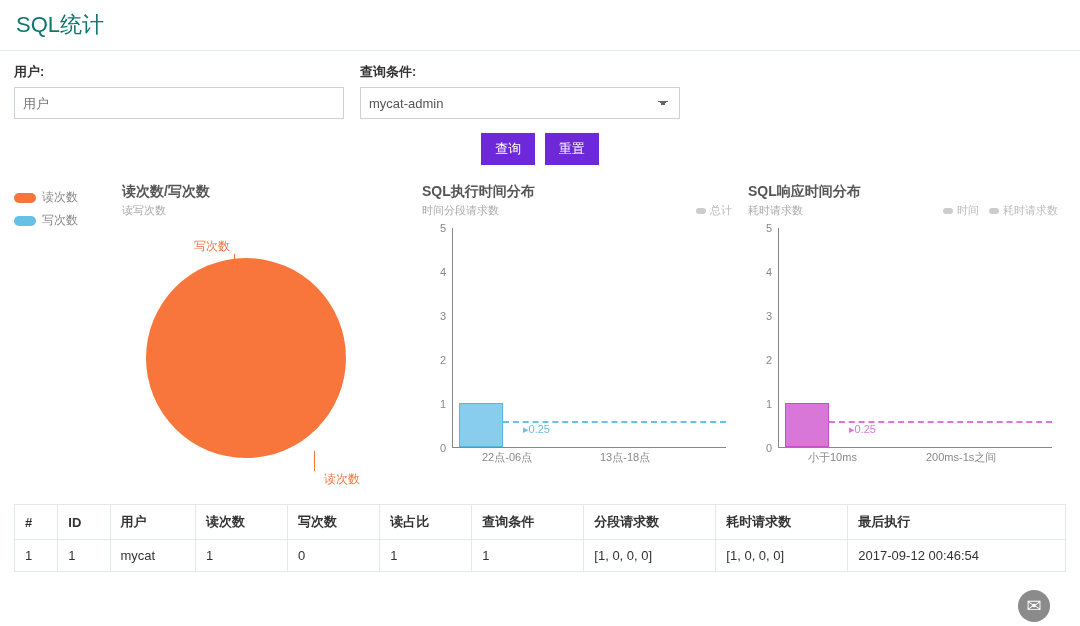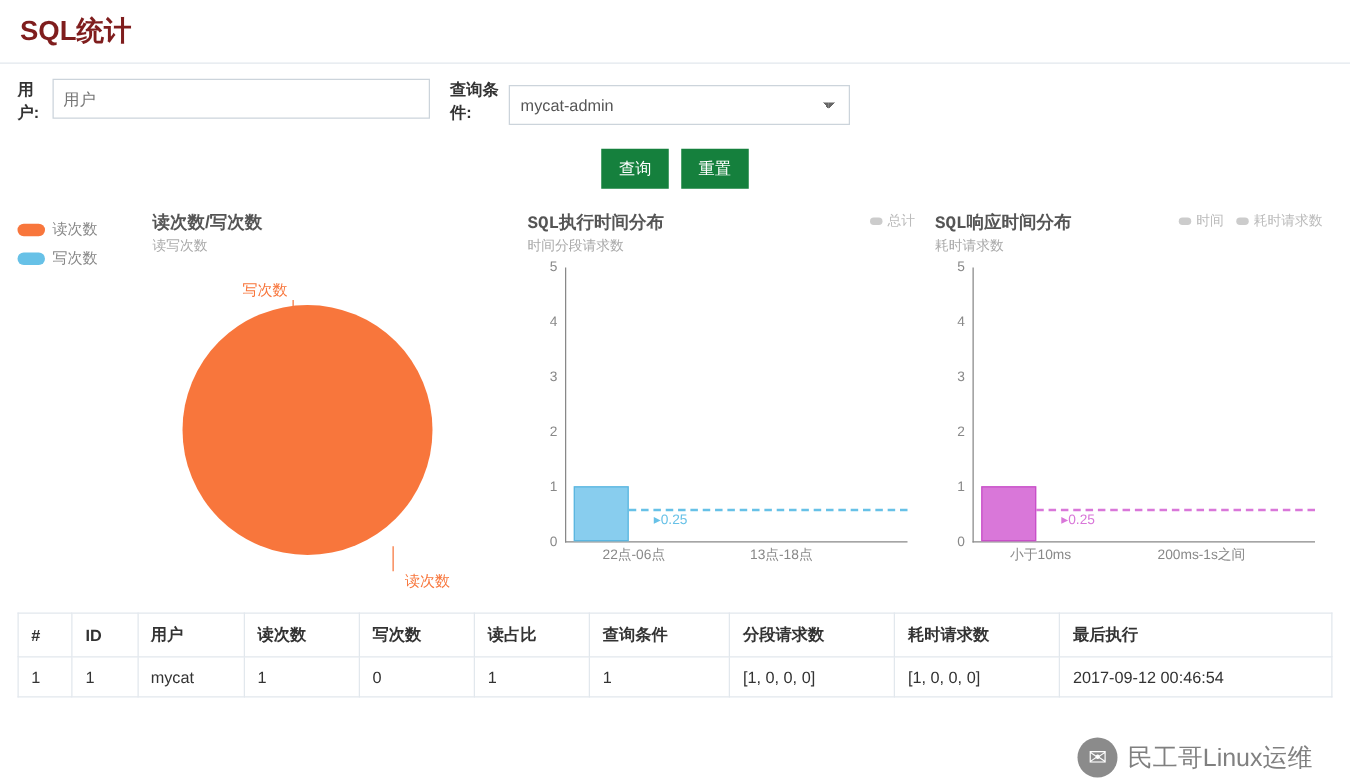--- a/index.html
+++ b/index.html
@@ -1,40 +1,40 @@
 <!DOCTYPE html>
 <html><head>
 <meta charset="utf-8">
 <style>
   * { box-sizing: border-box; margin: 0; padding: 0; }
   body { font-family: "Helvetica Neue", Arial, "Microsoft YaHei", sans-serif; font-size: 13px; color: #333; background: #fff; width: 1080px; }
-  .page-title { font-size: 22px; color: #7f1d1d; padding: 10px 16px; border-bottom: 1px solid #e2e8ed; font-weight: bold; }
+  .page-title { font-size: 22px; color: #0f766e; padding: 10px 16px; border-bottom: 1px solid #e2e8ed; }
   .filter-bar { display: flex; padding: 12px 14px 4px; gap: 16px; }
-  .filter-group { display: flex; flex-direction: row; }
+  .filter-group { display: flex; flex-direction: column; }
   .fg-user { width: 330px; }
-  .fg-cond { width: 320px; align-items: center; }
+  .fg-cond { width: 320px; }
   .fg-range { flex: 1; }
   .filter-label { font-weight: bold; font-size: 13px; margin-bottom: 6px; }
   .input, .select { height: 32px; border: 1px solid #ccd4db; padding: 4px 8px; font-size: 13px; color: #555; background: #fff; width: 100%; }
   .select { appearance: none; background-image: linear-gradient(45deg, transparent 50%, #666 50%), linear-gradient(135deg, #666 50%, transparent 50%); background-position: calc(100% - 16px) 13px, calc(100% - 11px) 13px; background-size: 5px 5px, 5px 5px; background-repeat: no-repeat; }
   .range-wrap { display: flex; }
   .range-icon { width: 36px; height: 32px; border: 1px solid #ccd4db; border-right: none; display: flex; align-items: center; justify-content: center; color: #888; font-size: 14px; }
   .range-input { flex: 1; }
   .btn-row { text-align: center; padding: 10px 0 14px; }
-  .btn { display: inline-block; background: #15803d; color: #fff; border: none; padding: 7px 14px; font-size: 13px; cursor: pointer; margin: 0 3px; }
+  .btn { display: inline-block; background: #6d28d9; color: #fff; border: none; padding: 7px 14px; font-size: 13px; cursor: pointer; margin: 0 3px; }
 
   .charts-row { display: flex; padding: 4px 14px 10px; }
   .legend-col { width: 100px; padding-top: 6px; }
   .legend-item { display: flex; align-items: center; font-size: 12px; color: #888; margin-bottom: 6px; }
   .legend-swatch { width: 22px; height: 10px; border-radius: 5px; margin-right: 6px; }
   .sw-orange { background: #f8763c; }
   .sw-blue { background: #67c1e7; }
 
   .chart-box { flex: 1; padding: 0 8px; position: relative; }
-  .chart-title-row { display: flex; justify-content: space-between; align-items: flex-start; font-family: Liberation Mono, monospace; }
+  .chart-title-row { display: flex; justify-content: space-between; align-items: flex-end; }
   .chart-title { font-weight: bold; font-size: 14px; color: #555; }
   .chart-sub { font-size: 11px; color: #aaa; margin-top: 2px; }
   .toggle-group { font-size: 11px; color: #bbb; display: flex; gap: 10px; }
   .toggle-item { display: flex; align-items: center; gap: 4px; }
   .toggle-dot { width: 10px; height: 6px; border-radius: 3px; background: #ccc; }
 
   
   .pie-wrap { position: relative; width: 260px; height: 260px; margin: 10px auto 0; }
   .pie { width: 200px; height: 200px; border-radius: 50%; background: #f8763c; position: absolute; left: 12px; top: 30px; }
   .pie-label { position: absolute; font-size: 12px; color: #f8763c; }
@@ -216,16 +216,15 @@
       <td>1</td>
       <td>[1, 0, 0, 0]</td>
       <td>[1, 0, 0, 0]</td>
       <td>2017-09-12 00:46:54</td>
     </tr>
   </tbody>
 </table>
 
 <div class="watermark">
   <span class="wm-badge">✉</span>
-  <span>民工哥Linux运维</span>
 </div>
 
 </div>
 
 </body></html>

